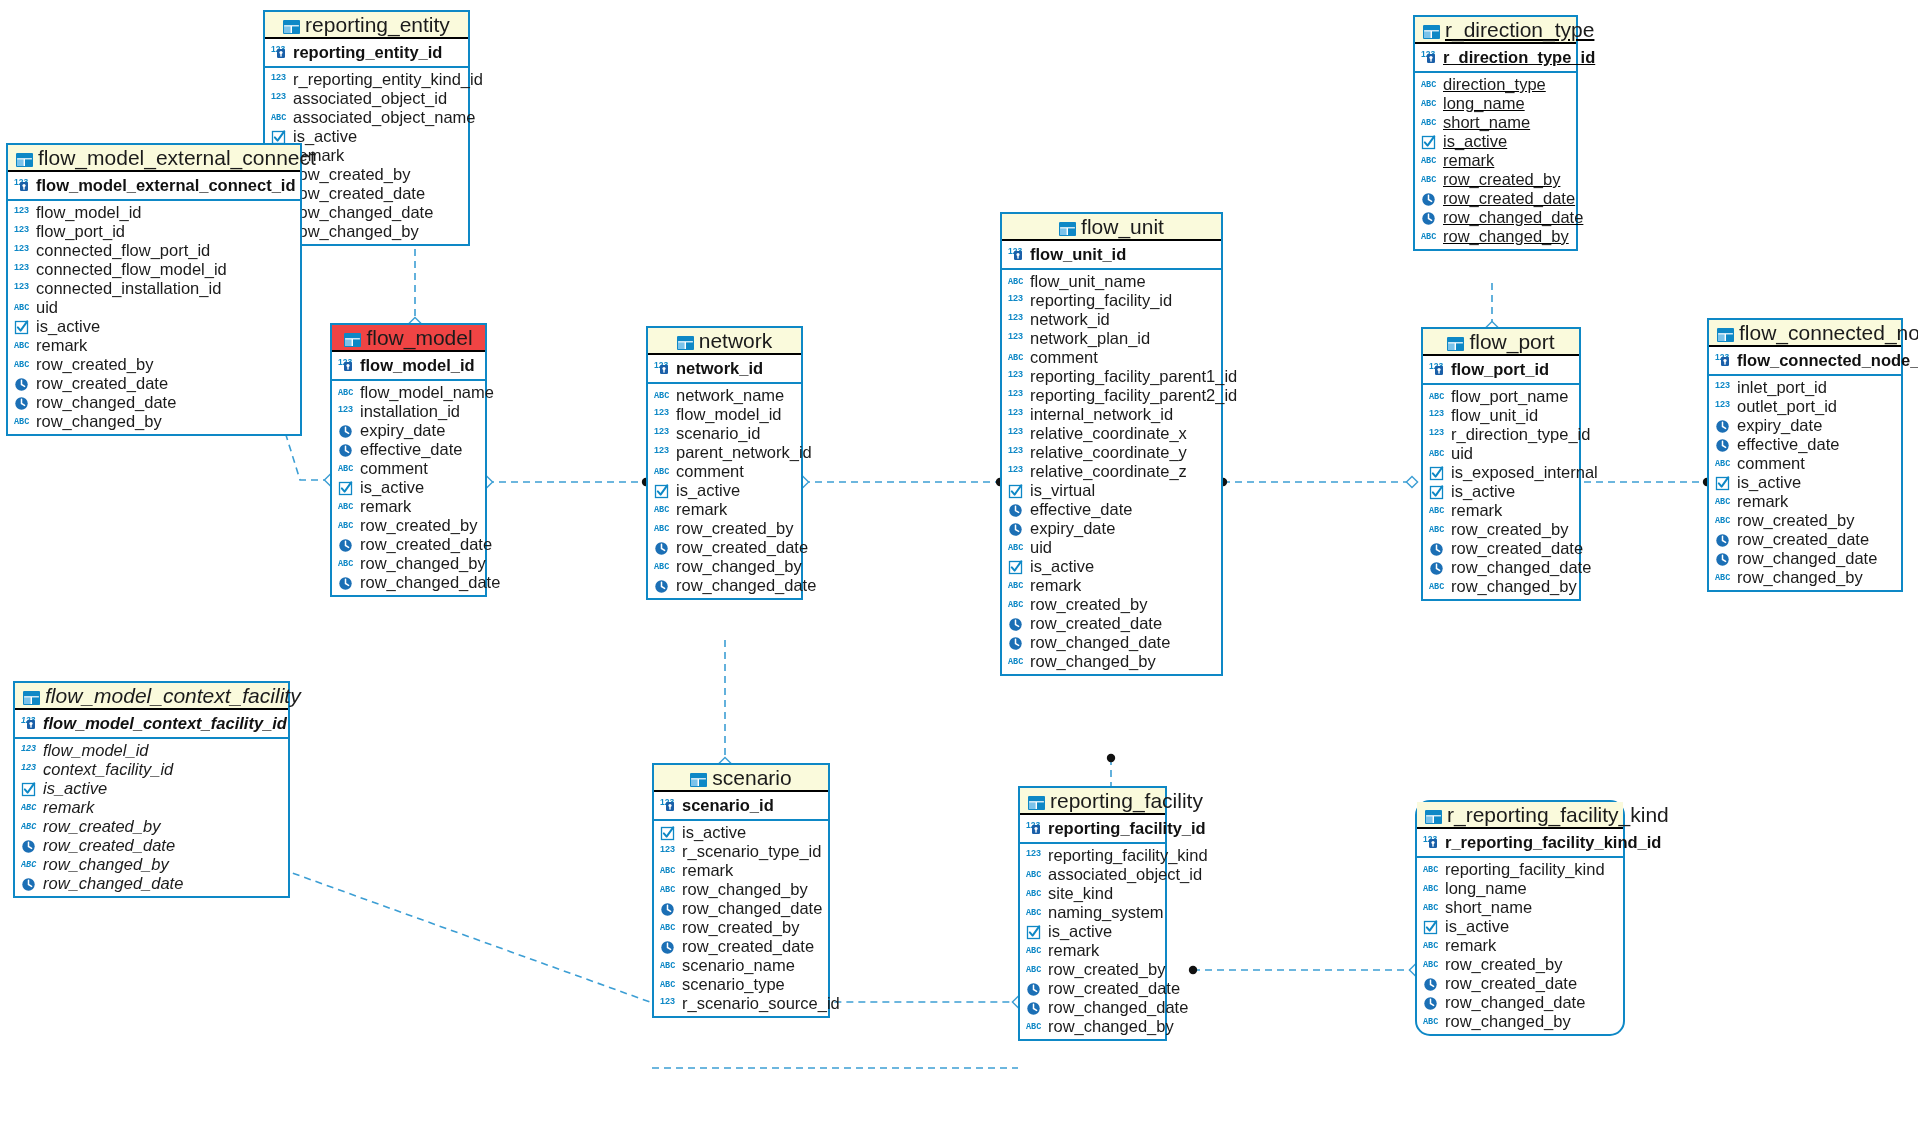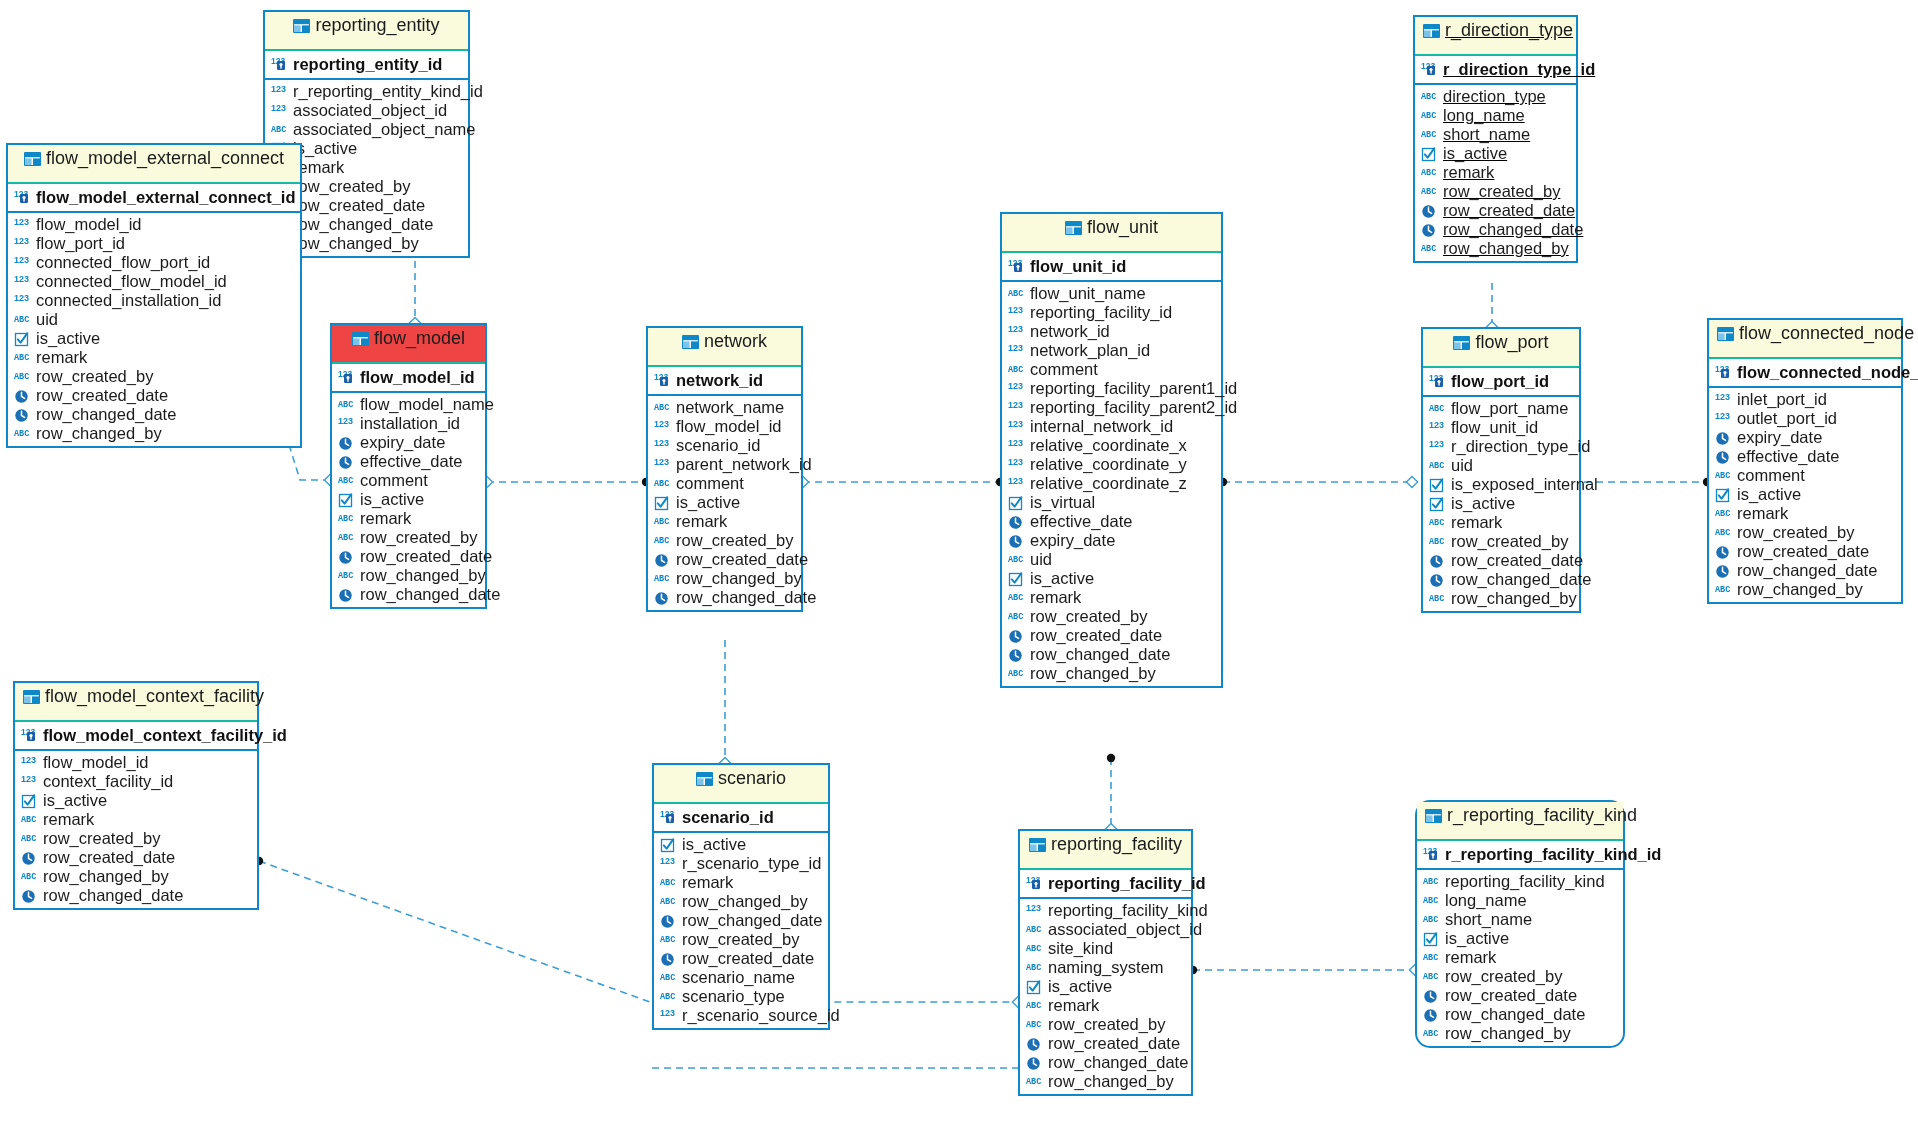--- a/index.html
+++ b/index.html
@@ -30,24 +30,24 @@
   .entity {
     position: absolute;
     border: 2px solid #0E88C6;
     background: #ffffff;
     box-sizing: border-box;
     z-index: 5;
   }
   .ent-header {
     background: #FAFADC;
     text-align: center;
-    font-size: 18px;
+    font-size: 21px;
     color: #1b1b1b;
-    padding: 3px 8px 12px 8px;
-    border-bottom: 2px solid #14b8a6;
+    padding: 3px 8px 0 8px;
+    border-bottom: 2px solid #000000;
     white-space: nowrap;
     line-height: 20px;
   }
   .entity.selected > .ent-header {
     background: #ef4444;
   }
   .ent-header .tbl-ico {
     display: inline-block;
     vertical-align: -2px;
     margin-right: 5px;
@@ -1099,21 +1099,21 @@
           <div class="col">
             <span class="ico">
               <svg width="17" height="16" viewBox="0 0 17 16">
                 <text x="0" y="10" font-family="Liberation Mono, monospace" font-size="8.5" font-weight="bold" fill="#0E88C6">ABC</text>
               </svg>
             </span>
             <span class="colname">row_changed_by</span>
           </div>
         </div>
       </div>
-      <div class="entity" style="left: 13px; top: 681px; width: 246px;">
+      <div class="entity" style="left: 13px; top: 681px; width: 277px; font-style: italic;">
         <div class="ent-header"><span class="tbl-ico"><svg width="17" height="14" viewBox="0 0 17 14">
               <rect x="0.5" y="0.5" width="16" height="13" rx="1" fill="#ffffff" stroke="#0E88C6" stroke-width="1.2"></rect>
               <rect x="1" y="1" width="15" height="4.2" fill="#0E88C6"></rect>
               <rect x="1" y="6.4" width="6.6" height="6.6" fill="#7CC3EA"></rect>
               <rect x="9" y="6.4" width="7" height="6.6" fill="#0E88C6"></rect>
             </svg></span><span>flow_model_context_facility</span></div>
         <div class="ent-pk">
           <div class="pkrow">
             <span class="ico">
               <svg width="17" height="16" viewBox="0 0 17 16">
@@ -1295,21 +1295,21 @@
           <div class="col">
             <span class="ico">
               <svg width="17" height="16" viewBox="0 0 17 16">
                 <text x="0" y="8" font-family="Liberation Sans, sans-serif" font-size="9" font-weight="bold" fill="#0E88C6">123</text>
               </svg>
             </span>
             <span class="colname">r_scenario_source_id</span>
           </div>
         </div>
       </div>
-      <div class="entity" style="left: 1018px; top: 829px; width: 175px;">
+      <div class="entity" style="left: 1018px; top: 786px; width: 149px;">
         <div class="ent-header"><span class="tbl-ico"><svg width="17" height="14" viewBox="0 0 17 14">
               <rect x="0.5" y="0.5" width="16" height="13" rx="1" fill="#ffffff" stroke="#0E88C6" stroke-width="1.2"></rect>
               <rect x="1" y="1" width="15" height="4.2" fill="#0E88C6"></rect>
               <rect x="1" y="6.4" width="6.6" height="6.6" fill="#7CC3EA"></rect>
               <rect x="9" y="6.4" width="7" height="6.6" fill="#0E88C6"></rect>
             </svg></span><span>reporting_facility</span></div>
         <div class="ent-pk">
           <div class="pkrow">
             <span class="ico">
               <svg width="17" height="16" viewBox="0 0 17 16">

